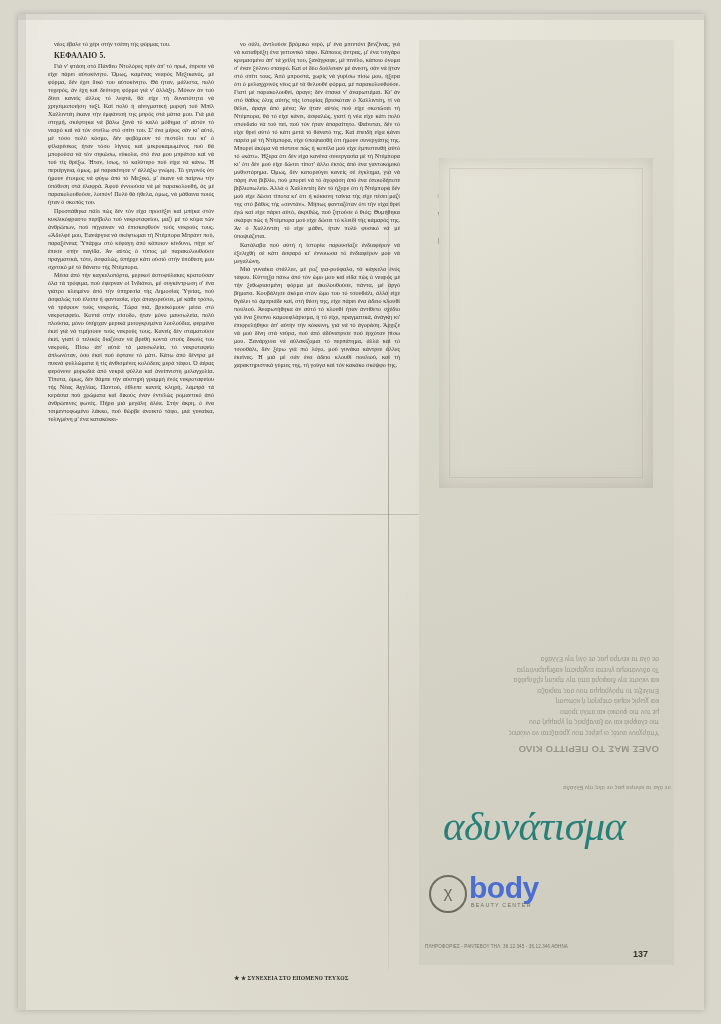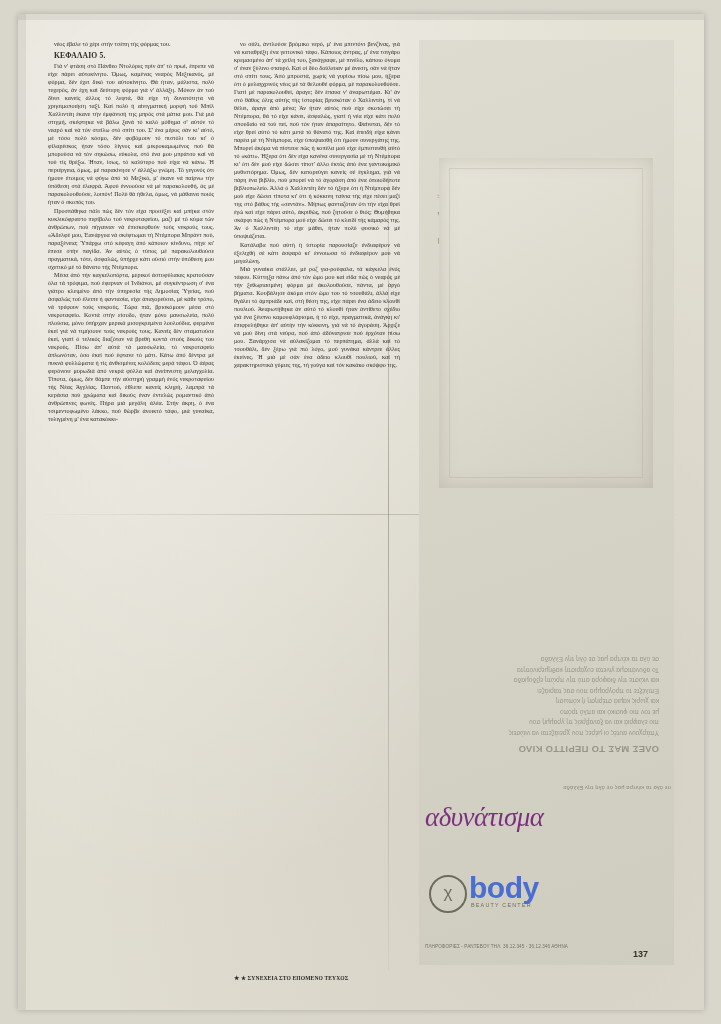--- a/index.html
+++ b/index.html
@@ -209,27 +209,27 @@
     margin-bottom: 6px;
   }
   .ad-body .line {
     font-size: 6.6px;
     line-height: 10.5px;
   }
 
   
   .ad-word {
     position: absolute;
-    left: 6px;
+    left: 24px;
     top: 762px;
     width: 250px;
     font-family: "Liberation Serif", serif;
     font-style: italic;
-    font-size: 27px;
-    color: #701a75;
+    font-size: 41px;
+    color: #0f766e;
     letter-spacing: -0.5px;
     opacity: 0.88;
     white-space: nowrap;
   }
   .ad-tagline {
     position: absolute;
     left: 22px;
     top: 745px;
     width: 230px;
     font-family: "Liberation Sans", sans-serif;

